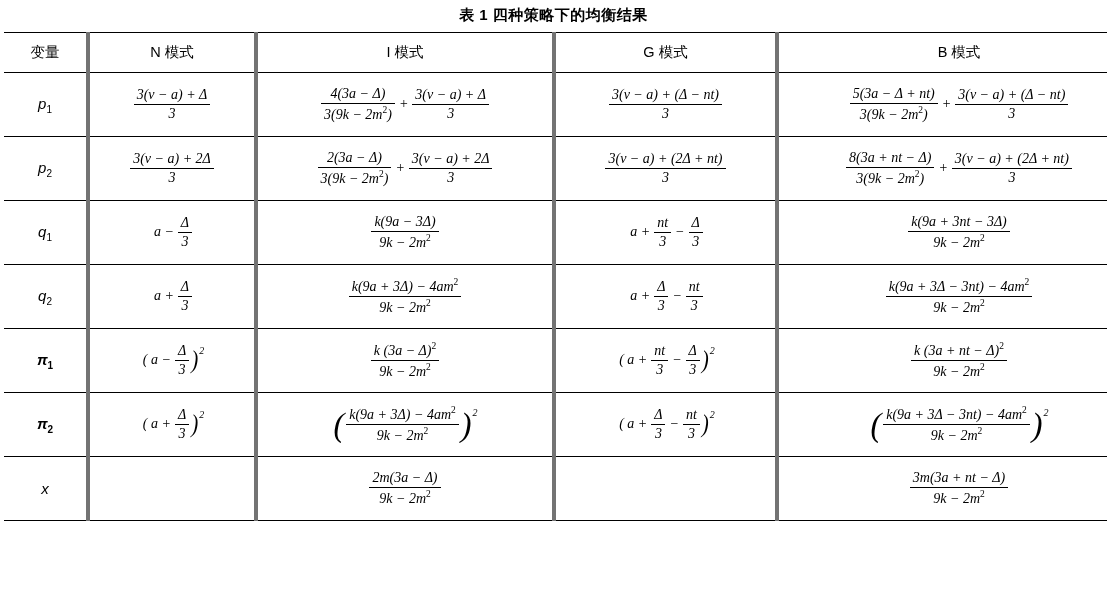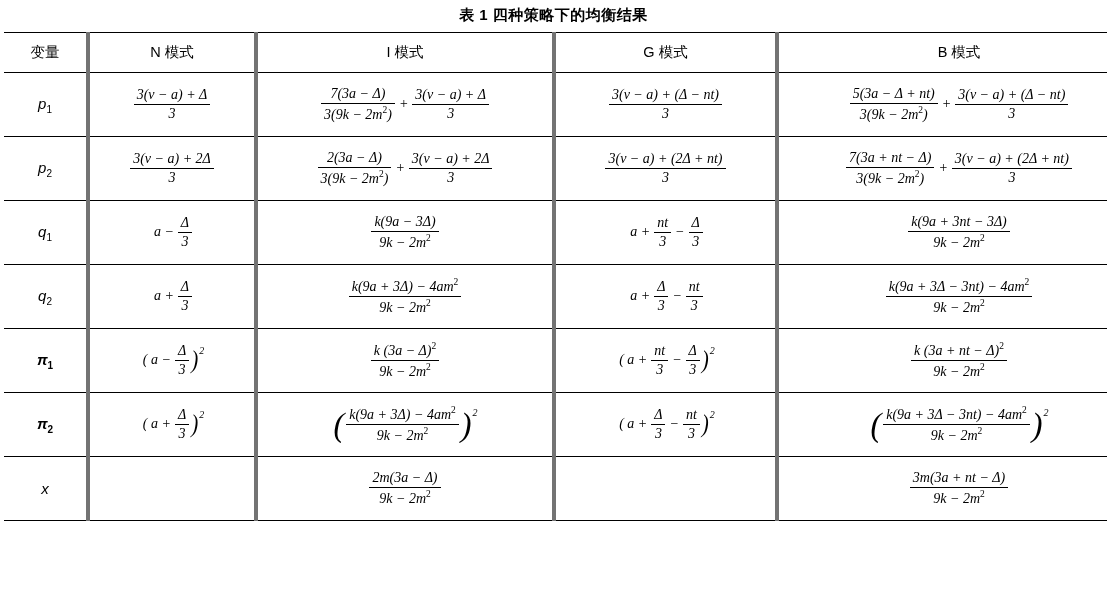--- a/index.html
+++ b/index.html
@@ -153,21 +153,21 @@
     <tbody>
 
       <tr>
         <td>
           <span class="var"><span>p</span><sub>1</sub></span>
         </td>
         <td>
           <span class="m i"><span class="frac"><span class="num">3(v − a) + Δ</span><span class="den">3</span></span></span>
         </td>
         <td>
-          <span class="m i"><span class="frac"><span class="num">7(3a − Δ)</span><span class="den">3(9k − 2m<sup class="pw">2</sup>)</span></span><span class="op">+</span><span class="frac"><span class="num">3(v − a) + Δ</span><span class="den">3</span></span></span>
+          <span class="m i"><span class="frac"><span class="num">4(3a − Δ)</span><span class="den">3(9k − 2m<sup class="pw">2</sup>)</span></span><span class="op">+</span><span class="frac"><span class="num">3(v − a) + Δ</span><span class="den">3</span></span></span>
         </td>
         <td>
           <span class="m i"><span class="frac"><span class="num">3(v − a) + (Δ − nt)</span><span class="den">3</span></span></span>
         </td>
         <td>
           <span class="m i"><span class="frac"><span class="num">5(3a − Δ + nt)</span><span class="den">3(9k − 2m<sup class="pw">2</sup>)</span></span><span class="op">+</span><span class="frac"><span class="num">3(v − a) + (Δ − nt)</span><span class="den">3</span></span></span>
         </td>
       </tr>
 
       <tr>
@@ -177,21 +177,21 @@
         <td>
           <span class="m i"><span class="frac"><span class="num">3(v − a) + 2Δ</span><span class="den">3</span></span></span>
         </td>
         <td>
           <span class="m i"><span class="frac"><span class="num">2(3a − Δ)</span><span class="den">3(9k − 2m<sup class="pw">2</sup>)</span></span><span class="op">+</span><span class="frac"><span class="num">3(v − a) + 2Δ</span><span class="den">3</span></span></span>
         </td>
         <td>
           <span class="m i"><span class="frac"><span class="num">3(v − a) + (2Δ + nt)</span><span class="den">3</span></span></span>
         </td>
         <td>
-          <span class="m i"><span class="frac"><span class="num">7(3a + nt − Δ)</span><span class="den">3(9k − 2m<sup class="pw">2</sup>)</span></span><span class="op">+</span><span class="frac"><span class="num">3(v − a) + (2Δ + nt)</span><span class="den">3</span></span></span>
+          <span class="m i"><span class="frac"><span class="num">8(3a + nt − Δ)</span><span class="den">3(9k − 2m<sup class="pw">2</sup>)</span></span><span class="op">+</span><span class="frac"><span class="num">3(v − a) + (2Δ + nt)</span><span class="den">3</span></span></span>
         </td>
       </tr>
 
       <tr>
         <td>
           <span class="var"><span>q</span><sub>1</sub></span>
         </td>
         <td>
           <span class="m i"><span class="op">a −</span><span class="frac"><span class="num">Δ</span><span class="den">3</span></span></span>
         </td>

